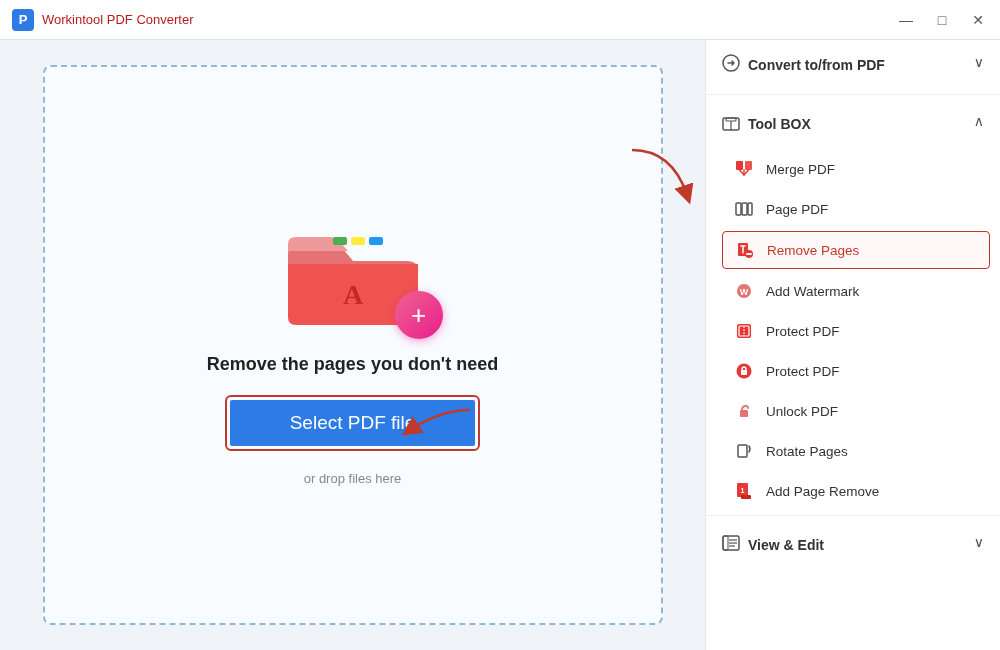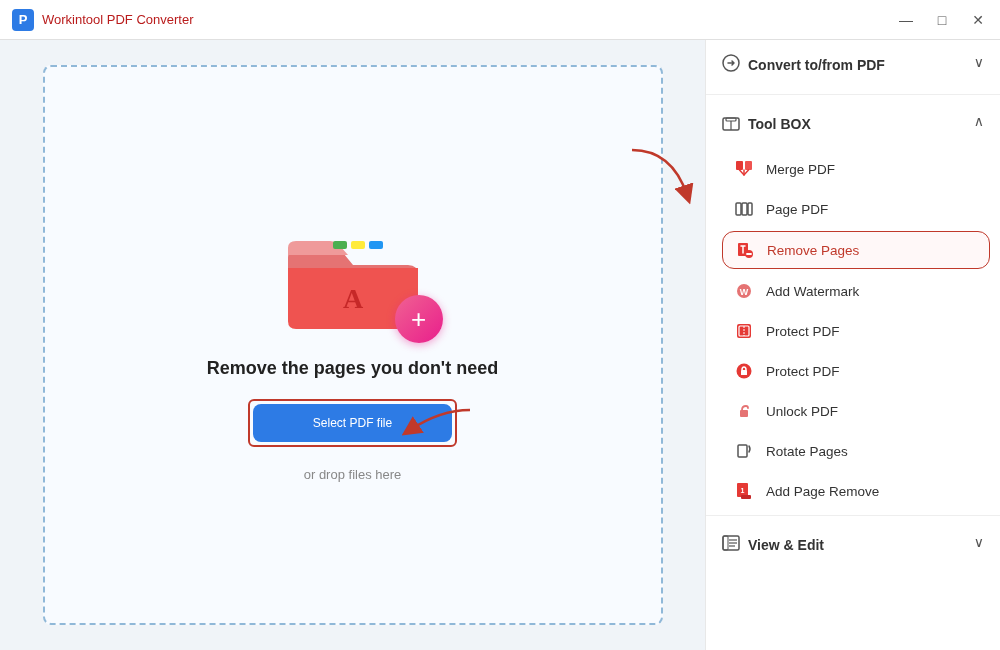--- a/index.html
+++ b/index.html
@@ -125,23 +125,23 @@
     .select-btn-wrapper {
       border: 2px solid #c0392b;
       border-radius: 6px;
       padding: 3px;
     }
 
     .select-btn {
       background: #2d7be5;
       color: white;
       border: none;
-      border-radius: 8px;
+      border-radius: 2px;
       padding: 12px 60px;
-      font-size: 12px;
+      font-size: 19px;
       cursor: pointer;
       font-family: 'Segoe UI', Arial, sans-serif;
     }
 
     .drop-hint {
       font-size: 13px;
       color: #888;
     }
 
     
@@ -190,21 +190,21 @@
       cursor: pointer;
       font-size: 13.5px;
       color: #333;
       transition: background 0.15s;
       text-align: center;
     }
 
     .sidebar-item.active {
       background: #fff8f8;
       border: 1.5px solid #c0392b;
-      border-radius: 12px;
+      border-radius: 4px;
       margin: 2px 10px 2px 16px;
       padding: 8px 12px;
       color: #c0392b;
     }
 
     .item-icon {
       width: 20px;
       height: 20px;
       flex-shrink: 0;
       display: flex;

